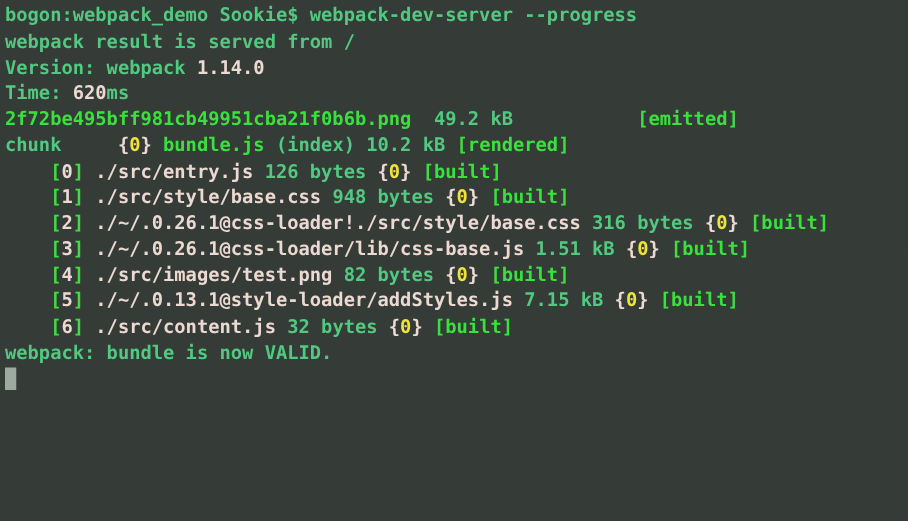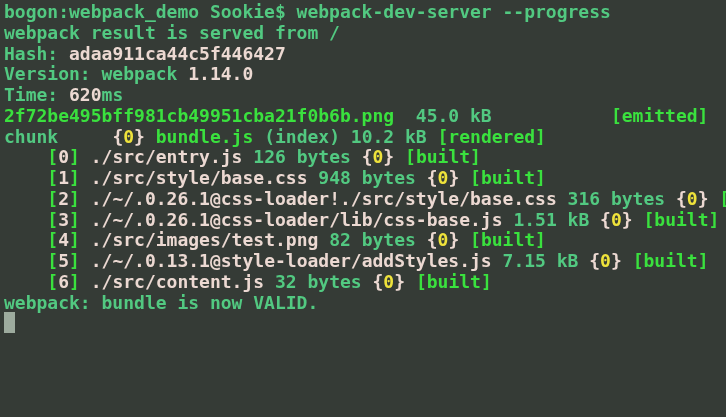--- a/index.html
+++ b/index.html
@@ -10,21 +10,21 @@
     overflow: hidden;
     background: var(--bg, #353b36);
   }
   .terminal {
     width: 726px;
     height: 417px;
     box-sizing: border-box;
     padding: 2px 0 0 4px;
     background: var(--bg, #353b36);
     font-family: "DejaVu Sans Mono", "Liberation Mono", monospace;
-    font-size: 18px;
+    font-size: 15px;
     font-weight: bold;
     line-height: 20.75px;
     letter-spacing: 0;
   }
   .line {
     white-space: pre;
     height: 20.75px;
   }
   .seg-green  { color: var(--green,  #52c981); }
   .seg-bright { color: var(--bright, #3ae13e); }
@@ -35,24 +35,23 @@
     background: var(--cursor, #9dab9e);
     color: transparent;
   }
 </style>
 </head>
 <body>
 
 <div class="terminal">
     <div class="line"><span class="seg-green">bogon:webpack_demo Sookie$ webpack-dev-server --progress</span></div>
     <div class="line"><span class="seg-green">webpack result is served from /</span></div>
-    <div class="line"><span class="seg-green">Hash: </span><span class="seg-white">adaa911ca44c5f446427</span></div>
     <div class="line"><span class="seg-green">Version: webpack </span><span class="seg-whiteu">1.14.0</span></div>
     <div class="line"><span class="seg-green">Time: </span><span class="seg-white">620</span><span class="seg-green">ms</span></div>
-    <div class="line"><span class="seg-bright">2f72be495bff981cb49951cba21f0b6b.png</span><span class="seg-green">  45.0 kB           </span><span class="seg-bright">[emitted]</span></div>
+    <div class="line"><span class="seg-bright">2f72be495bff981cb49951cba21f0b6b.png</span><span class="seg-green">  49.2 kB           </span><span class="seg-bright">[emitted]</span></div>
     <div class="line"><span class="seg-green">chunk     </span><span class="seg-white">{</span><span class="seg-yellow">0</span><span class="seg-white">}</span><span class="seg-green"> </span><span class="seg-bright">bundle.js</span><span class="seg-green"> (index) 10.2 kB </span><span class="seg-bright">[rendered]</span></div>
     <div class="line"><span class="seg-green">    </span><span class="seg-bright">[</span><span class="seg-white">0</span><span class="seg-bright">]</span><span class="seg-green"> </span><span class="seg-white">./src/entry.js</span><span class="seg-green"> 126 bytes </span><span class="seg-white">{</span><span class="seg-yellow">0</span><span class="seg-white">}</span><span class="seg-green"> </span><span class="seg-bright">[built]</span></div>
     <div class="line"><span class="seg-green">    </span><span class="seg-bright">[</span><span class="seg-white">1</span><span class="seg-bright">]</span><span class="seg-green"> </span><span class="seg-white">./src/style/base.css</span><span class="seg-green"> 948 bytes </span><span class="seg-white">{</span><span class="seg-yellow">0</span><span class="seg-white">}</span><span class="seg-green"> </span><span class="seg-bright">[built]</span></div>
     <div class="line"><span class="seg-green">    </span><span class="seg-bright">[</span><span class="seg-white">2</span><span class="seg-bright">]</span><span class="seg-green"> </span><span class="seg-white">./~/.0.26.1@css-loader!./src/style/base.css</span><span class="seg-green"> 316 bytes </span><span class="seg-white">{</span><span class="seg-yellow">0</span><span class="seg-white">}</span><span class="seg-green"> </span><span class="seg-bright">[built]</span></div>
     <div class="line"><span class="seg-green">    </span><span class="seg-bright">[</span><span class="seg-white">3</span><span class="seg-bright">]</span><span class="seg-green"> </span><span class="seg-white">./~/.0.26.1@css-loader/lib/css-base.js</span><span class="seg-green"> 1.51 kB </span><span class="seg-white">{</span><span class="seg-yellow">0</span><span class="seg-white">}</span><span class="seg-green"> </span><span class="seg-bright">[built]</span></div>
     <div class="line"><span class="seg-green">    </span><span class="seg-bright">[</span><span class="seg-white">4</span><span class="seg-bright">]</span><span class="seg-green"> </span><span class="seg-white">./src/images/test.png</span><span class="seg-green"> 82 bytes </span><span class="seg-white">{</span><span class="seg-yellow">0</span><span class="seg-white">}</span><span class="seg-green"> </span><span class="seg-bright">[built]</span></div>
     <div class="line"><span class="seg-green">    </span><span class="seg-bright">[</span><span class="seg-white">5</span><span class="seg-bright">]</span><span class="seg-green"> </span><span class="seg-white">./~/.0.13.1@style-loader/addStyles.js</span><span class="seg-green"> 7.15 kB </span><span class="seg-white">{</span><span class="seg-yellow">0</span><span class="seg-white">}</span><span class="seg-green"> </span><span class="seg-bright">[built]</span></div>
     <div class="line"><span class="seg-green">    </span><span class="seg-bright">[</span><span class="seg-white">6</span><span class="seg-bright">]</span><span class="seg-green"> </span><span class="seg-white">./src/content.js</span><span class="seg-green"> 32 bytes </span><span class="seg-white">{</span><span class="seg-yellow">0</span><span class="seg-white">}</span><span class="seg-green"> </span><span class="seg-bright">[built]</span></div>
     <div class="line"><span class="seg-green">webpack: bundle is now VALID.</span></div>
     <div class="line"><span class="seg-cursor"> </span></div>

